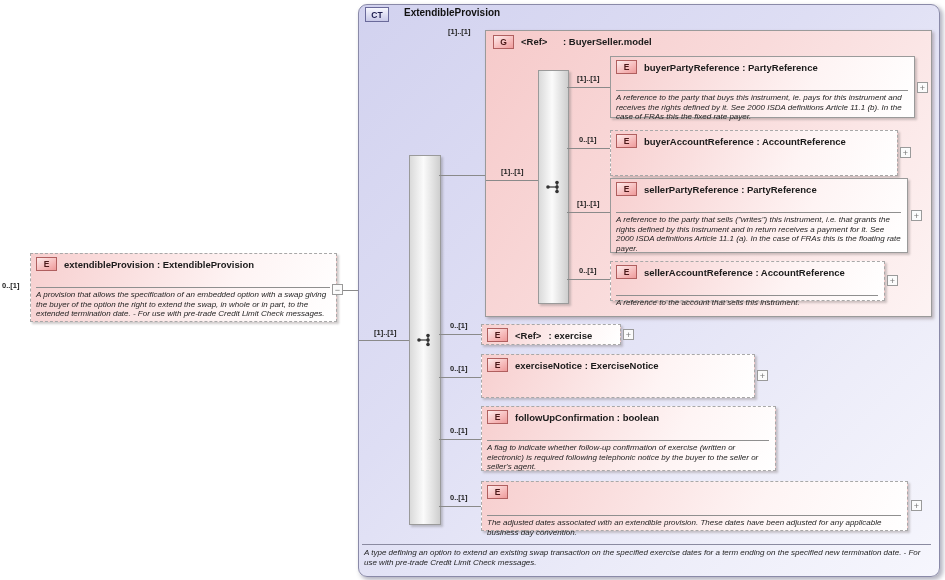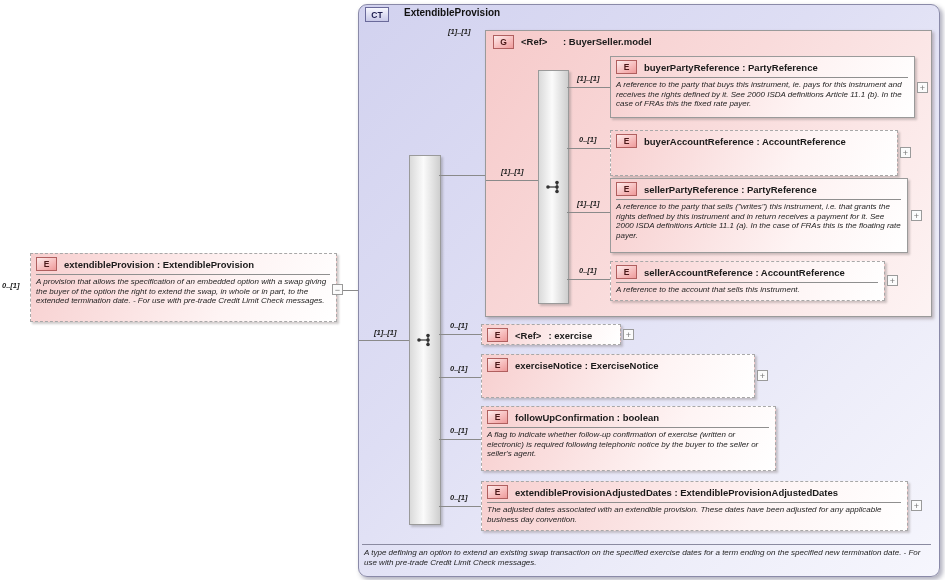--- a/index.html
+++ b/index.html
@@ -33,26 +33,26 @@
   
   .ebox{position:absolute;border:1px solid #9a9a9a;
       background:linear-gradient(115deg,#f7cfcf 0%,#fadfdf 30%,#fef4f4 65%,#ffffff 100%);
       box-shadow:1.5px 1.5px 2px rgba(120,110,110,.35);box-sizing:border-box;}
   .ebox.dashed{border-style:dashed;border-color:#a8a8a8;}
   .hdr{display:flex;align-items:center;gap:7px;padding:3px 6px 2px 5px;height:14px;}
   .badge{min-width:19px;height:12px;display:flex;align-items:center;justify-content:center;
       font-size:8.5px;font-weight:bold;color:#4a1818;border:1px solid #b05f5f;
       background:linear-gradient(150deg,#fdecec 0%,#f6baba 60%,#ee9a9a 100%);}
   .title{font-size:9.5px;font-weight:bold;color:#1a1a1a;white-space:nowrap;}
-  .ann{border-top:1px solid #8f8f8f;margin:1px 6px 0 5px;padding-top:2px;
+  .ann{border-top:1px solid #8f8f8f;margin:14px 6px 0 5px;padding-top:2px;
       font-style:italic;font-size:8px;line-height:9.6px;color:#1e1e1e;}
 
   
   .hline{position:absolute;height:1px;background:#8a8a8a;}
-  .card{position:absolute;font-size:7.5px;font-weight:bold;font-style:italic;color:#222;white-space:nowrap;}
+  .card{position:absolute;font-size:7.5px;font-weight:bold;color:#222;white-space:nowrap;}
   .plus,.minus{position:absolute;width:11px;height:11px;background:#fbfbfb;border:1px solid #9a9a9a;
       color:#777;font-size:9px;line-height:10px;text-align:center;box-sizing:border-box;cursor:pointer;}
   .footer-sep{position:absolute;left:362px;top:544px;width:569px;height:1px;background:#8a8aa0;}
   .footer-ann{position:absolute;left:364px;top:548px;width:567px;
       font-style:italic;font-size:8px;line-height:10px;color:#1e1e1e;}
   .ghdr-name{position:absolute;font-size:9.5px;font-weight:bold;color:#1a1a1a;}
 </style>
 </head>
 <body>
 
@@ -182,21 +182,20 @@
       <span class="title">followUpConfirmation : boolean</span>
     </div>
     <div class="ann">A flag to indicate whether follow-up confirmation of exercise (written or electronic) is required following telephonic notice by the buyer to the seller or seller's agent.</div>
   </div>
 
   <div class="hline" style="left:439px;top:506px;width:42px;"></div>
   <div class="card" style="left:450px;top:493px;">0..[1]</div>
   <div class="ebox dashed" style="left:481px;top:481px;width:427px;height:50px;">
     <div class="hdr">
       <span class="badge">E</span>
-      <span class="title">extendibleProvisionAdjustedDates : ExtendibleProvisionAdjustedDates</span>
     </div>
     <div class="ann">The adjusted dates associated with an extendible provision. These dates have been adjusted for any applicable business day convention.</div>
   </div>
   <div class="plus" style="left:911px;top:500px;">+</div>
 
   <div class="footer-sep"></div>
   <div class="footer-ann">A type defining an option to extend an existing swap transaction on the specified exercise dates for a term ending on the specified new termination date. - For use with pre-trade Credit Limit Check messages.</div>
 
 </div>
 

